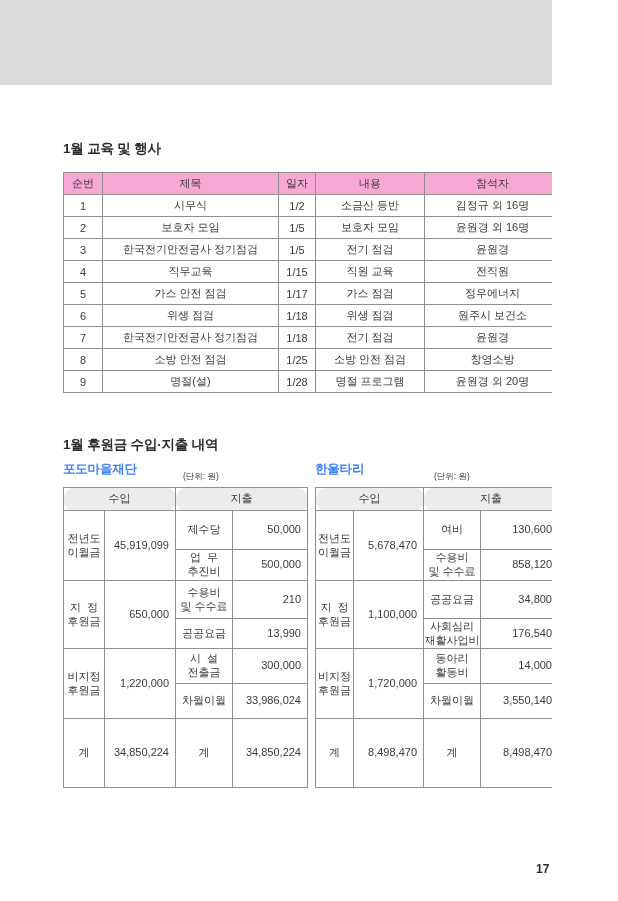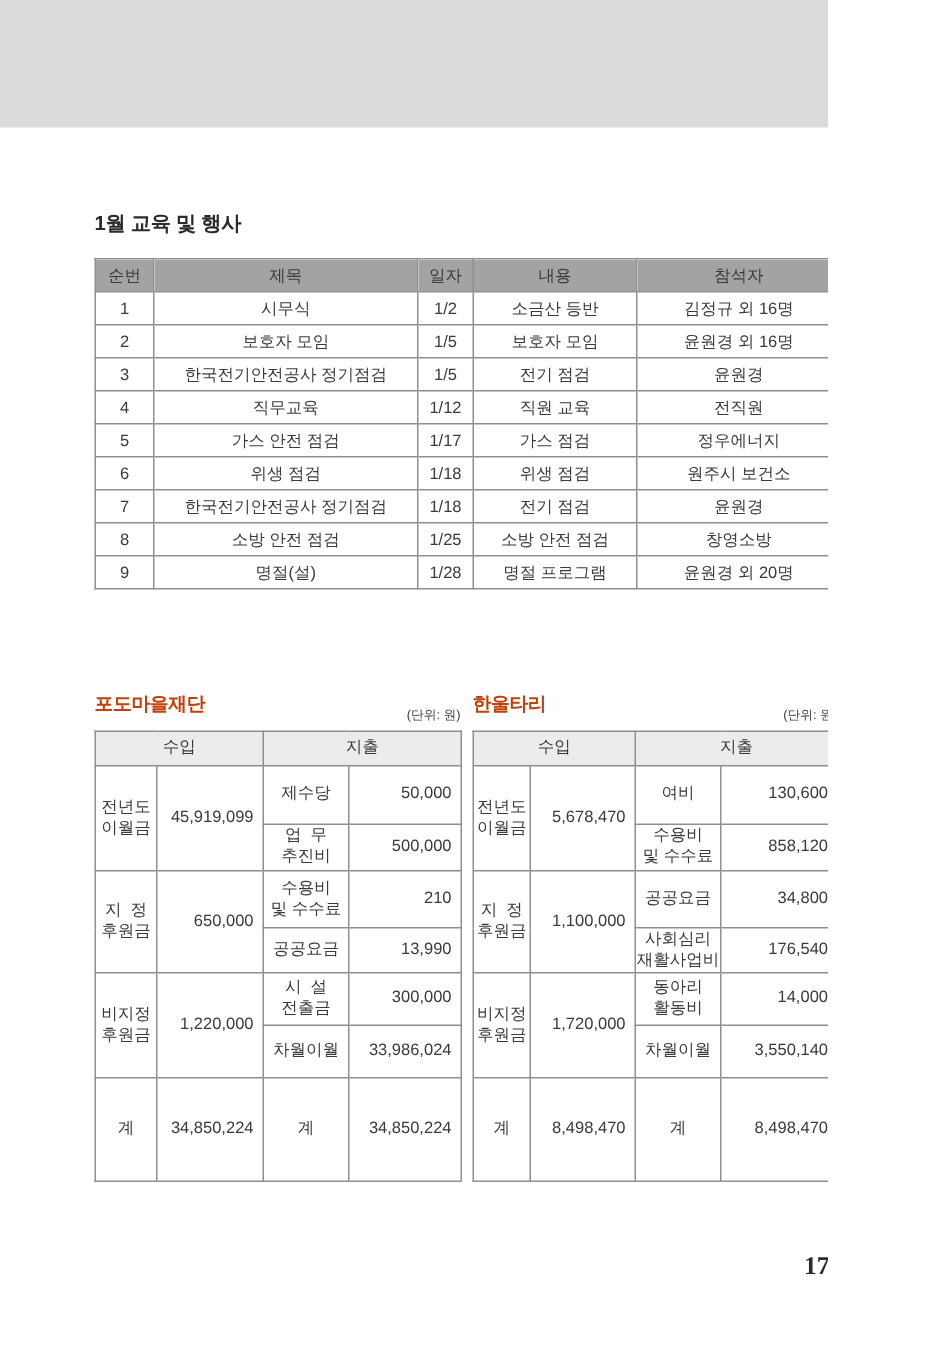--- a/index.html
+++ b/index.html
@@ -36,26 +36,26 @@
     font-size: 11px;
     color: #3a3a3a;
     padding: 0;
     overflow: hidden;
     vertical-align: middle;
   }
   
   .events-table { left: 63px; top: 172px; width: 497px; }
   .events-table tr { height: 22px; }
   .events-table th {
-    background: #a3a3a3;
+    background: #f9a8d4;
     text-align: center;
   }
   .events-table td { text-align: center; }
   
-  .don-table td { line-height: 1.25; }
+  .don-table td { line-height: 1.25; border-radius: 10px; }
   .don-table .hdr {
     background: #ececec;
     text-align: center;
     height: 22px;
   }
   .don-table .lbl {
     text-align: center;
     white-space: pre-wrap;
   }
   .don-table .val {
@@ -69,37 +69,35 @@
   tr.r2 { height: 31px; }
   tr.r3 { height: 38px; }
   tr.r4 { height: 30px; }
   tr.r5 { height: 35px; }
   tr.r6 { height: 35px; }
   tr.r7 { height: 69px; }
   .table-caption {
     position: absolute;
     font-size: 12.5px;
     font-weight: bold;
-    color: #c2410c;
+    color: #3b82f6;
     letter-spacing: -0.2px;
   }
   .unit-label {
     position: absolute;
     font-size: 8.5px;
     color: #3a3a3a;
-    text-align: right;
   }
   .page-number {
     position: absolute;
-    left: 536px; top: 834px;
+    left: 536px; top: 862px;
     width: 24px;
-    font-size: 17px;
+    font-size: 12px;
     font-weight: bold;
     color: #2b2b2b;
-    font-family: Liberation Serif, serif;
   }
 </style>
 </head>
 <body>
 
 <div class="page">
   <div class="top-band"></div>
 
   <div class="section-title" style="left:63px; top:140px;">1월 교육 및 행사</div>
 
@@ -136,21 +134,21 @@
     <tr>
       <td>3</td>
       <td>한국전기안전공사 정기점검</td>
       <td>1/5</td>
       <td>전기 점검</td>
       <td>윤원경</td>
     </tr>
     <tr>
       <td>4</td>
       <td>직무교육</td>
-      <td>1/12</td>
+      <td>1/15</td>
       <td>직원 교육</td>
       <td>전직원</td>
     </tr>
     <tr>
       <td>5</td>
       <td>가스 안전 점검</td>
       <td>1/17</td>
       <td>가스 점검</td>
       <td>정우에너지</td>
     </tr>
@@ -178,20 +176,21 @@
     <tr>
       <td>9</td>
       <td>명절(설)</td>
       <td>1/28</td>
       <td>명절 프로그램</td>
       <td>윤원경 외 20명</td>
     </tr>
   </tbody>
     </table>
 
+  <div class="section-title" style="left:63px; top:436px;">1월 후원금 수입·지출 내역</div>
 
   <div class="table-caption" style="left:63px; top:461px;">포도마을재단</div>
   <div class="unit-label" style="left:183px; top:471px; width:124px;">(단위: 원)</div>
 
   <div class="table-caption" style="left:315px; top:461px;">한울타리</div>
   <div class="unit-label" style="left:434px; top:471px; width:124px;">(단위: 원)</div>
 
   <table class="don-table don-left">
     <colgroup>
       <col style="width:41px">

